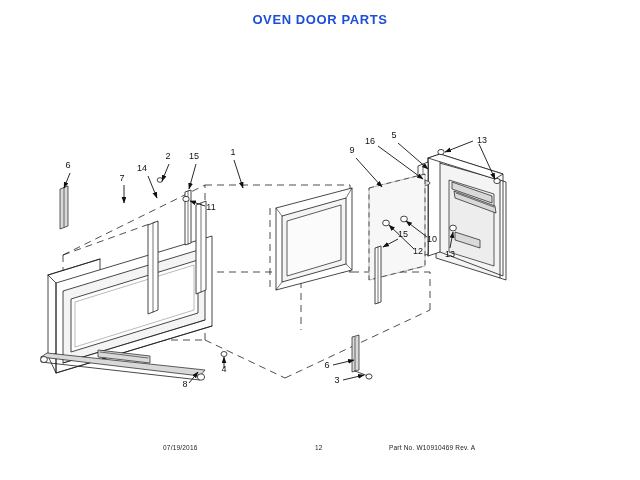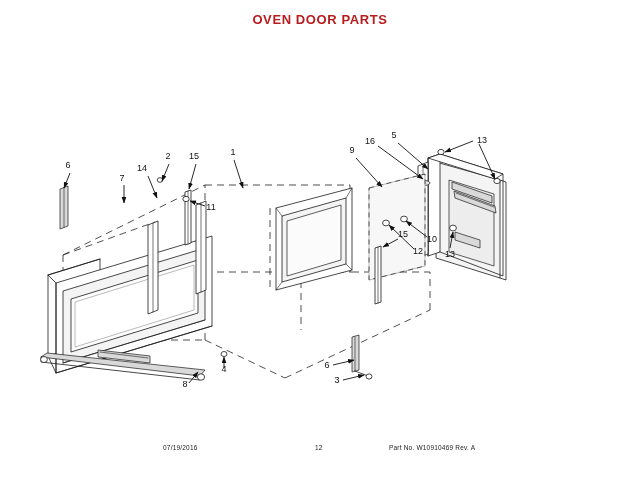--- a/index.html
+++ b/index.html
@@ -24,21 +24,21 @@
   }
   #page-title {
     position: absolute;
     left: 0;
     top: 12px;
     width: 640px;
     text-align: center;
     font-size: 13px;
     font-weight: bold;
     letter-spacing: 0.6px;
-    color: #b91c1c;
+    color: #1d4ed8;
   }
   #diagram-area {
     position: absolute;
     left: 0;
     top: 40px;
     width: 640px;
     height: 390px;
   }
   #diagram-svg {
     display: block;

